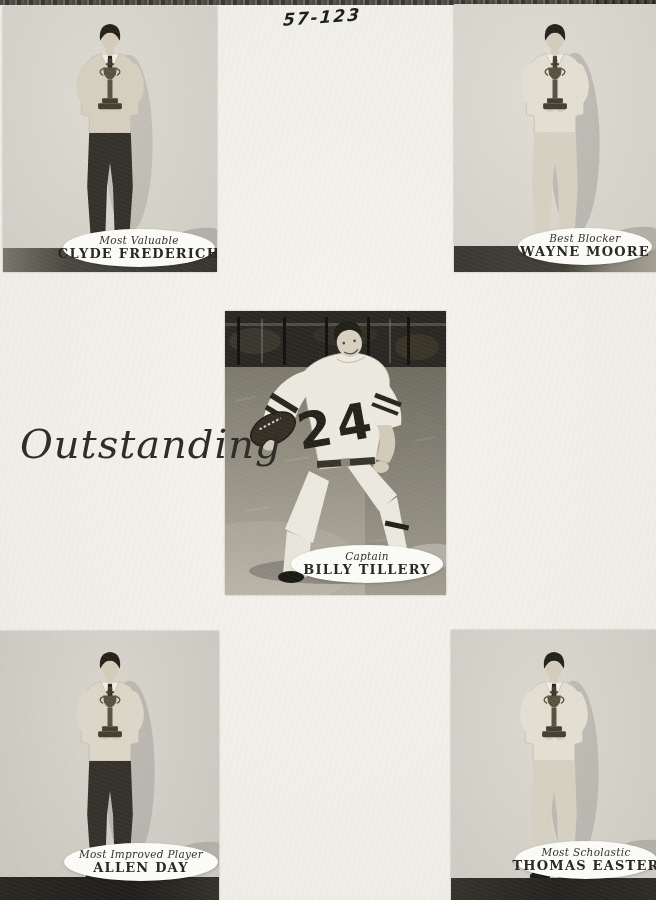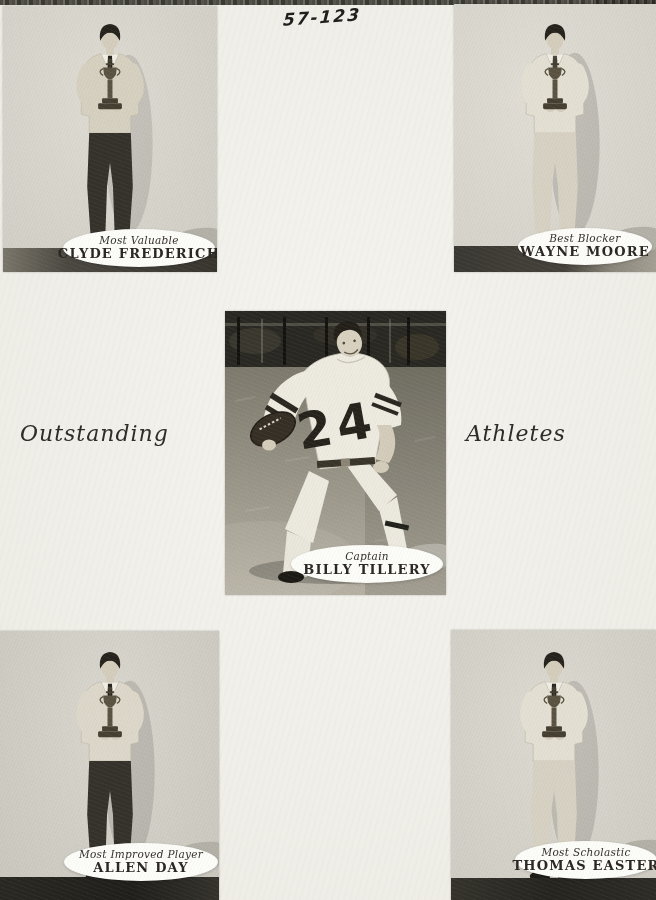--- a/index.html
+++ b/index.html
@@ -70,22 +70,22 @@
   }
   .caption{
     position:absolute;inset:0;background:#fcfcf8;border-radius:50%;
     display:flex;flex-direction:column;align-items:center;justify-content:center;
     line-height:1.12;text-align:center;box-shadow:0 1px 3px rgba(0,0,0,.18);
   }
   .cap-award{font-style:italic;font-size:10.5px;color:#34302a;letter-spacing:.3px;}
   .cap-name{font-size:13px;font-weight:700;color:#2a2622;letter-spacing:1.2px;white-space:nowrap;}
   
   .title{
-    position:absolute;top:421px;font-style:italic;font-size:22px;
-    color:#2e2d29;text-align:left;letter-spacing:1px;
+    position:absolute;top:421px;font-style:italic;font-size:40px;
+    color:#2e2d29;text-align:right;letter-spacing:1px;
   }
   #title-left{left:20px;width:210px;}
   #title-right{left:466px;width:180px;}
 </style>
 </head>
 <body>
 
 <div class="page">
 
   <div class="scan-strip"></div>
@@ -240,21 +240,20 @@
     <div class="caption-wrap" style="left:66px;top:234px;width:152px;height:38px;">
       <span class="swirl"></span>
       <div class="caption">
         <span class="cap-award">Captain</span>
         <span class="cap-name">BILLY TILLERY</span>
       </div>
     </div>
   </div>
 
   <div class="title" id="title-left">Outstanding</div>
-  <div class="title" id="title-right">Athletes</div>
 
   <div class="photo" id="photo-bl">
     <svg class="man" viewBox="0 0 120 240">
       <ellipse cx="80" cy="125" rx="25" ry="92" fill="rgba(40,38,32,0.15)"></ellipse>
       <ellipse class="skin" cx="60" cy="20" rx="8.5" ry="10"></ellipse>
       <path class="hair" d="M50,21 Q48,5 60,4 Q72,5 70,21 Q65,12 60,13 Q55,12 50,21 Z"></path>
       <rect class="skin" x="56" y="28" width="8" height="8"></rect>
       <polygon class="shirt" points="51,35 69,35 60,54"></polygon>
       <polygon class="tie" points="58,36 62,36 63,56 60,68 57,56"></polygon>
       <path class="jacket-f" d="M51,34 C43,36 37,40 35,47 C33,54 31,72 31,90 L31,95 L39,97 L39,114 L81,114 L81,97 L89,95 L89,90 C89,72 87,54 85,47 C83,40 77,36 69,34 L60,54 Z"></path>

